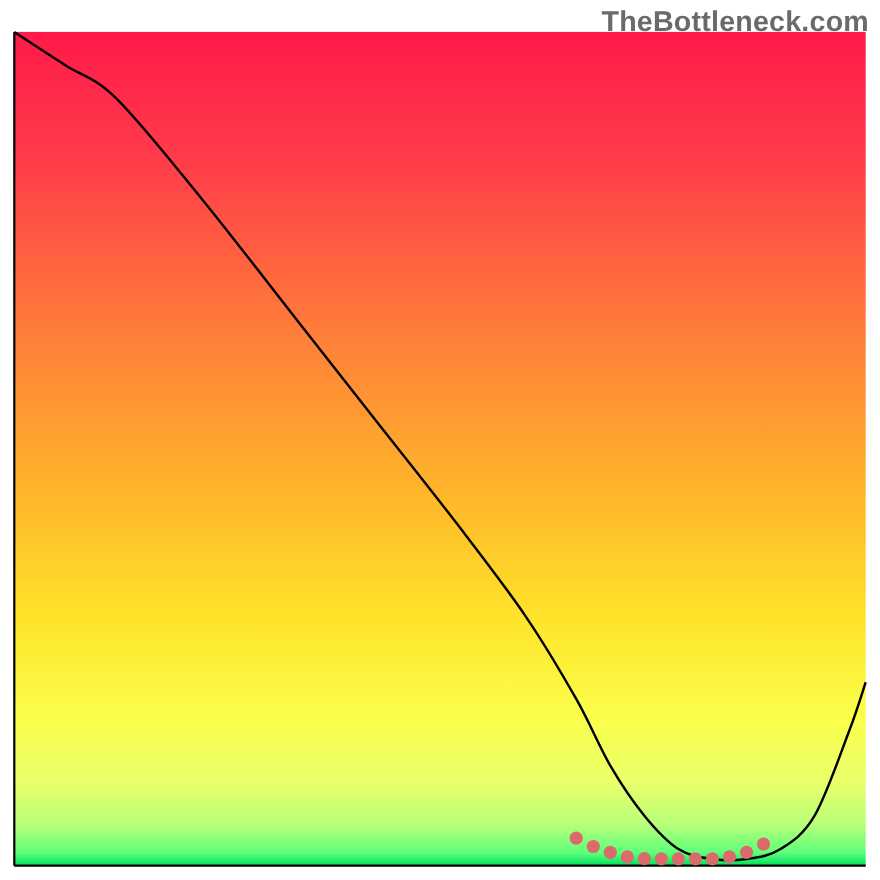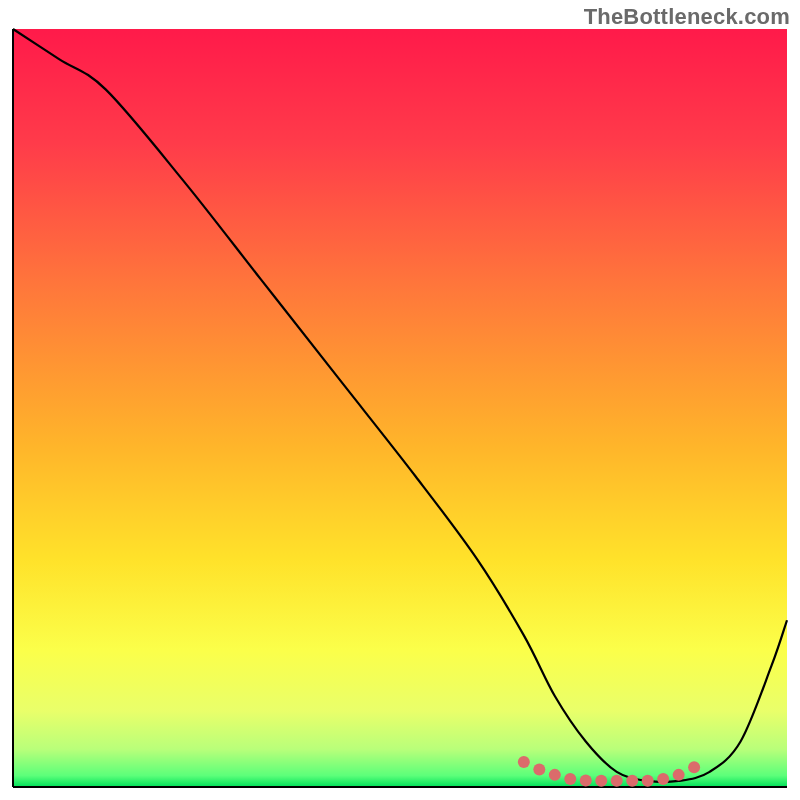--- a/index.html
+++ b/index.html
@@ -13,21 +13,21 @@
   }
   .canvas-wrap {
     position: relative;
     width: 800px;
     height: 800px;
   }
   .watermark {
     position: absolute;
     top: 4px;
     right: 10px;
-    font-size: 22px;
+    font-size: 26px;
     font-weight: 600;
     color: #6a6a6a;
     letter-spacing: 0.2px;
     user-select: none;
   }
   svg {
     display: block;
   }
 </style>
 </head>

